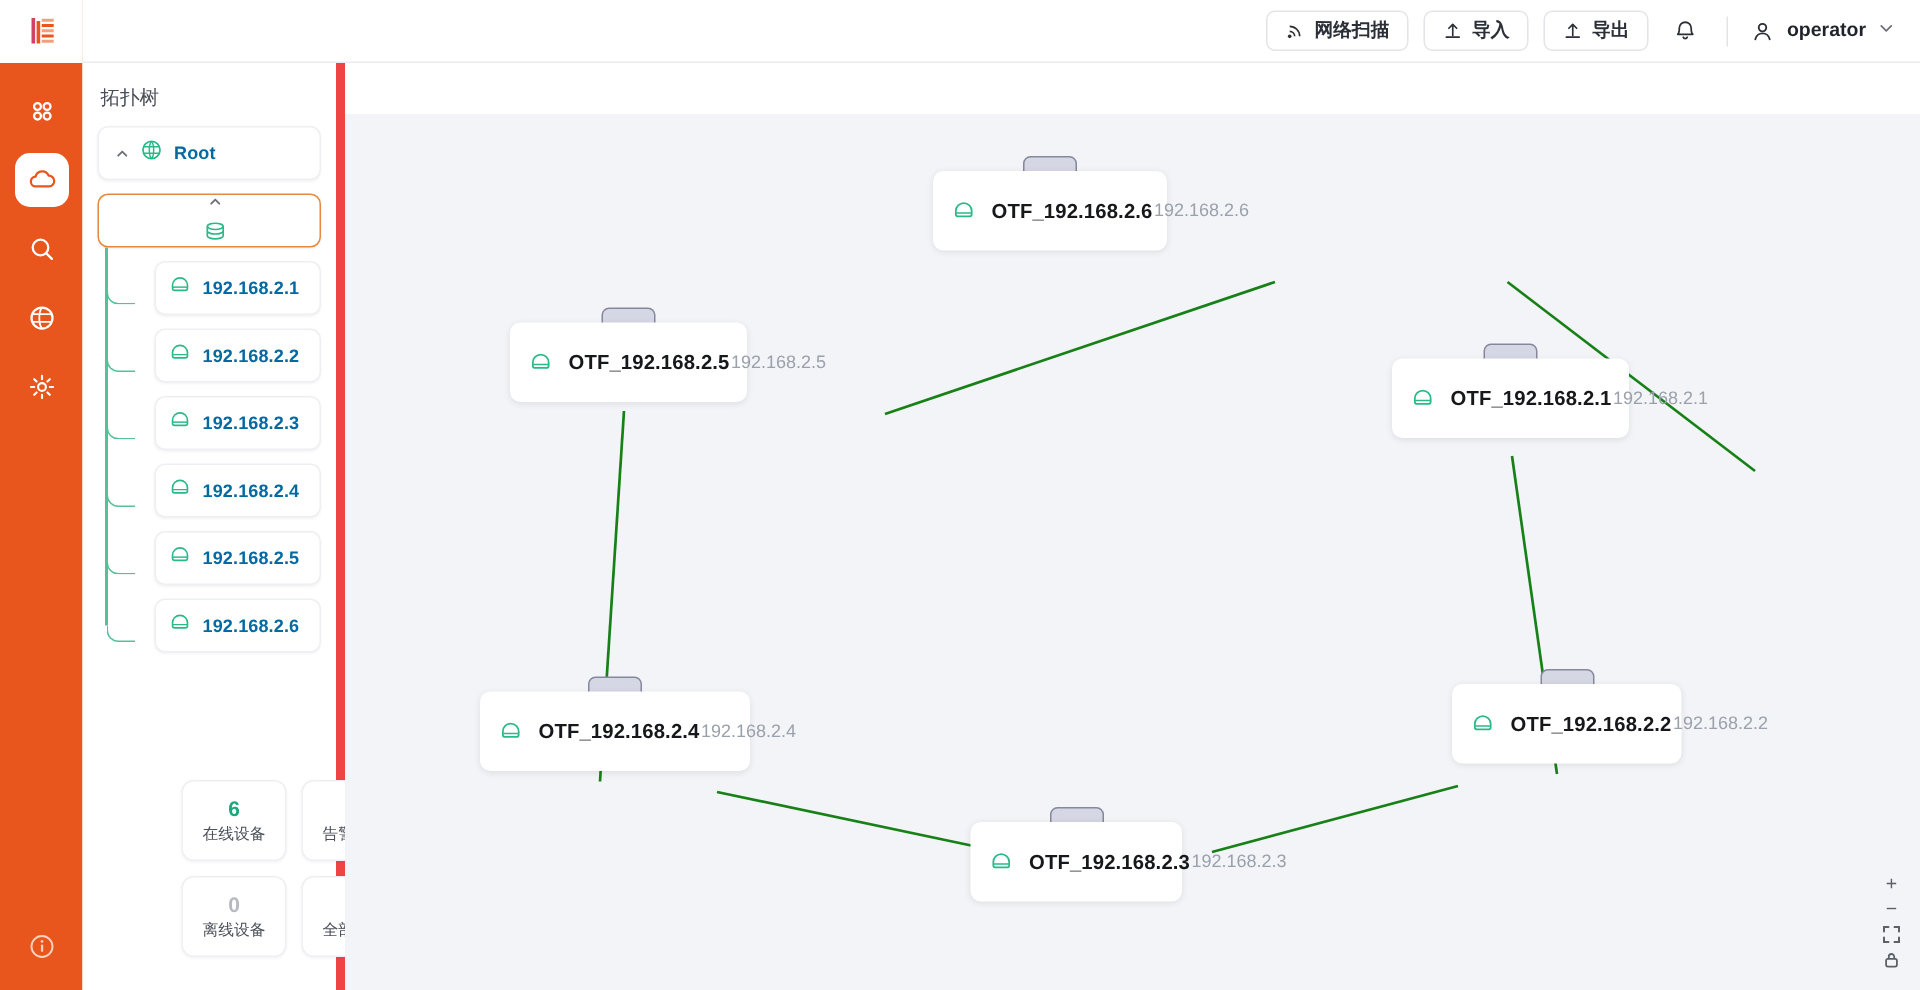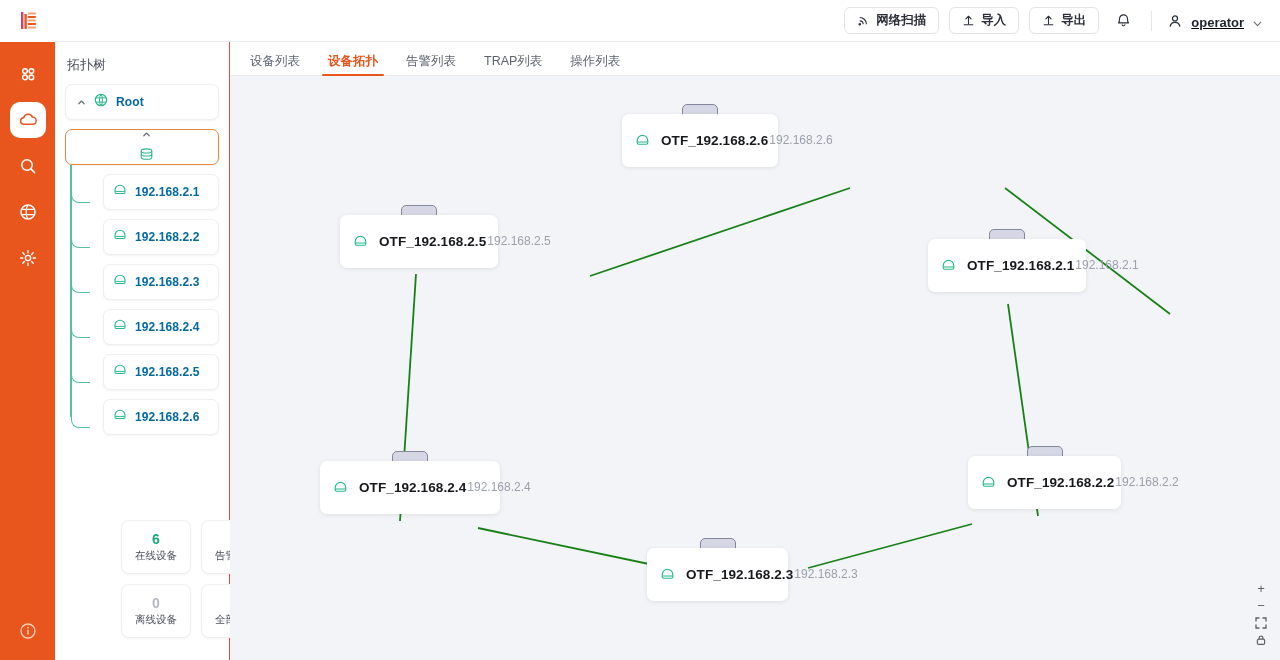--- a/index.html
+++ b/index.html
@@ -39,21 +39,21 @@
     padding-right: 14px; gap: 10px;
   }
   .tb-btn {
     height: 27px; padding: 0 12px; border: 1px solid #e3e4e8; border-radius: 6px;
     background: #fff; display: flex; align-items: center; gap: 6px;
     font-size: 12.5px; color: #2b2f38; cursor: pointer; white-space: nowrap;
     font-weight: 600;
   }
   .tb-bell { width: 28px; height: 28px; display: flex; align-items: center; justify-content: center; cursor: pointer; }
   .tb-sep { width: 1px; height: 20px; background: #e3e4e8; margin: 0 4px; }
-  .tb-user { display: flex; align-items: flex-end; gap: 7px; cursor: pointer; padding-right: 2px; text-decoration: underline; }
+  .tb-user { display: flex; align-items: flex-start; gap: 7px; cursor: pointer; padding-right: 2px; }
   .tb-user-name { font-size: 13px; font-weight: 700; color: #1f232b; }
 
   
   .tabbar {
     position: absolute; left: 230px; top: 42px; width: 1050px; height: 34px;
     background: #ffffff; border-bottom: 1px solid #ececf0;
     display: flex; align-items: flex-end; gap: 0; padding-left: 6px;
   }
   .tab {
     position: relative; padding: 0 14px 8px 14px; font-size: 12.5px;
@@ -61,21 +61,21 @@
   }
   .tab.active { color: #e8561e; font-weight: 700; }
   .tab.active::after {
     content: ""; position: absolute; left: 8px; right: 8px; bottom: -1px;
     height: 2.5px; background: #e8561e; border-radius: 2px;
   }
 
   
   .tree-panel {
     position: absolute; left: 55px; top: 42px; width: 175px; height: 618px;
-    background: #ffffff; border-right: 1px solid #ef4444;
+    background: #ffffff; border-right: 6px solid #ef4444;
   }
   .tree-title { padding: 14px 0 10px 12px; font-size: 13px; color: #4a4f59; font-weight: 500; }
   .tree-body { position: relative; padding: 0 10px; }
   .node-card {
     position: relative; background: #fff; border: 1px solid #eeeff2; border-radius: 7px;
     height: 36px; display: flex; align-items: center; gap: 7px; padding-left: 8px;
     box-shadow: 0 1px 2px rgba(20,25,40,.05); cursor: pointer; margin-bottom: 9px;
   }
   .node-card.root { padding-left: 10px; }
   .node-card.selected { border: 1.4px solid #e8873f; flex-direction: column; }
@@ -238,27 +238,20 @@
         <circle cx="9" cy="6.4" r="2.5" fill="none" stroke="#2b2f38" stroke-width="1.25"></circle>
         <path d="M4.2 14.2a4.9 4.9 0 0 1 9.6 0" fill="none" stroke="#2b2f38" stroke-width="1.25" stroke-linecap="round"></path>
       </svg>
       <span class="tb-user-name">operator</span>
       <svg width="13" height="13" viewBox="0 0 14 14">
         <path d="M3.4 5.6 7 9.2l3.6-3.6" fill="none" stroke="#6b707a" stroke-width="1.25" stroke-linecap="round" stroke-linejoin="round"></path>
       </svg>
     </div>
   </div>
 
-  <div class="tabbar">
-    <div class="tab">设备列表</div>
-    <div class="tab active">设备拓扑</div>
-    <div class="tab">告警列表</div>
-    <div class="tab">TRAP列表</div>
-    <div class="tab">操作列表</div>
-  </div>
 
   <div class="tree-panel">
     <div class="tree-title">拓扑树</div>
     <div class="tree-body">
       <div class="dotted-stub"></div>
 
       <div class="node-card root">
         <span class="caret">
           <svg width="9" height="9" viewBox="0 0 10 10">
               <path d="M2 6.4 5 3.4l3 3" fill="none" stroke="#6b707a" stroke-width="1.4" stroke-linecap="round" stroke-linejoin="round"></path>

